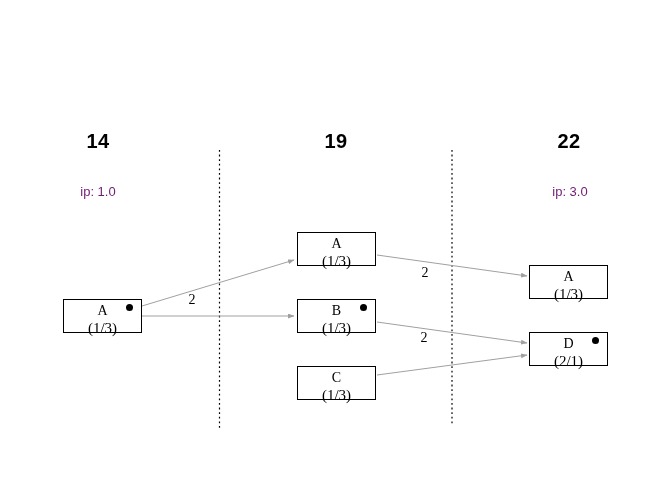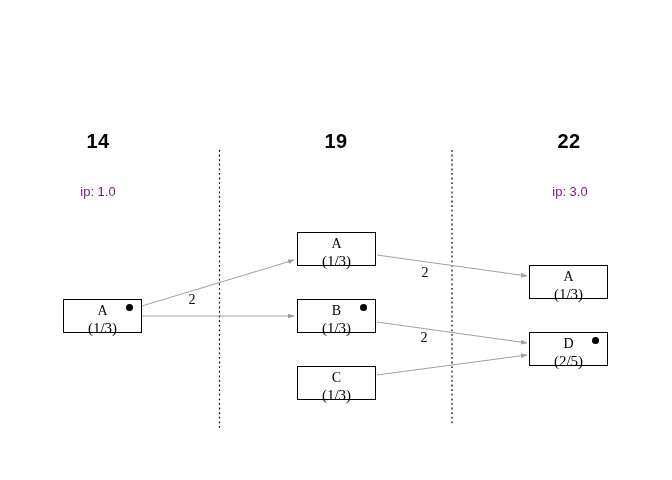--- a/index.html
+++ b/index.html
@@ -111,20 +111,20 @@
   </div>
 
   <div class="node" style="left:529px; top:265px;">
     <div class="label">A</div>
     <div class="fraction">(1/3)</div>
   </div>
 
   <div class="node" style="left:529px; top:332px;">
     <span class="dot"></span>
     <div class="label">D</div>
-    <div class="fraction">(2/5)</div>
+    <div class="fraction">(2/1)</div>
   </div>
 
   <div class="edge-label" style="left:192px; top:300px;">2</div>
   <div class="edge-label" style="left:425px; top:273px;">2</div>
   <div class="edge-label" style="left:424px; top:338px;">2</div>
 
 </div>
 
 </body></html>

